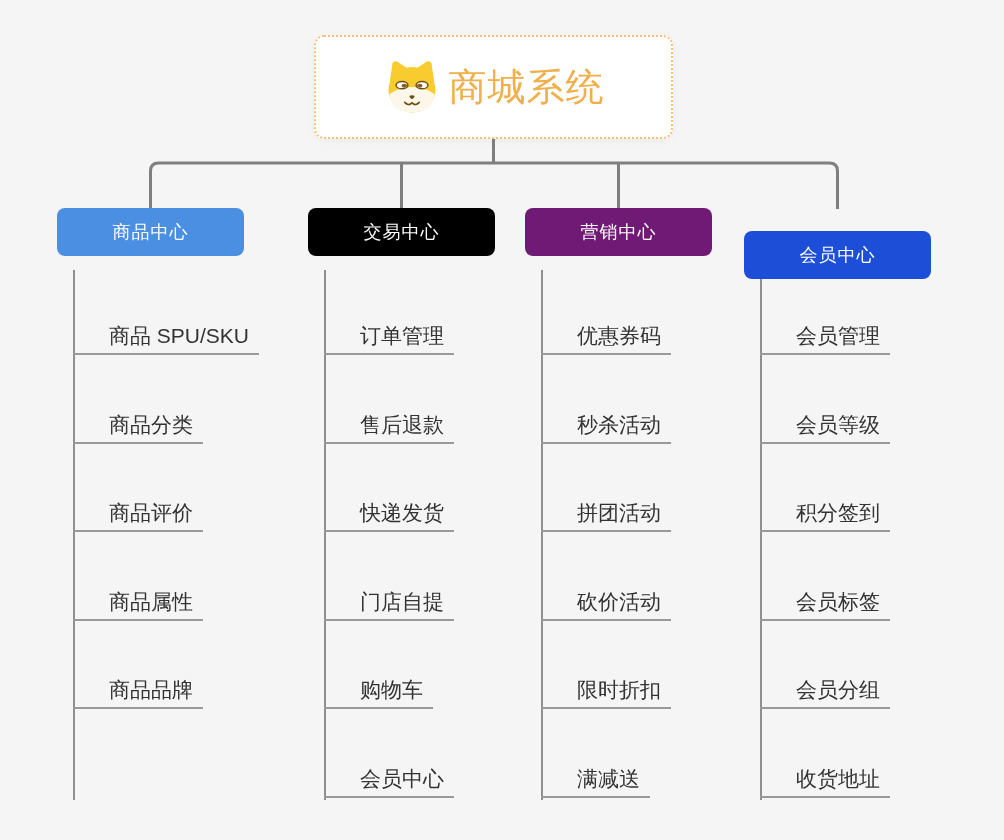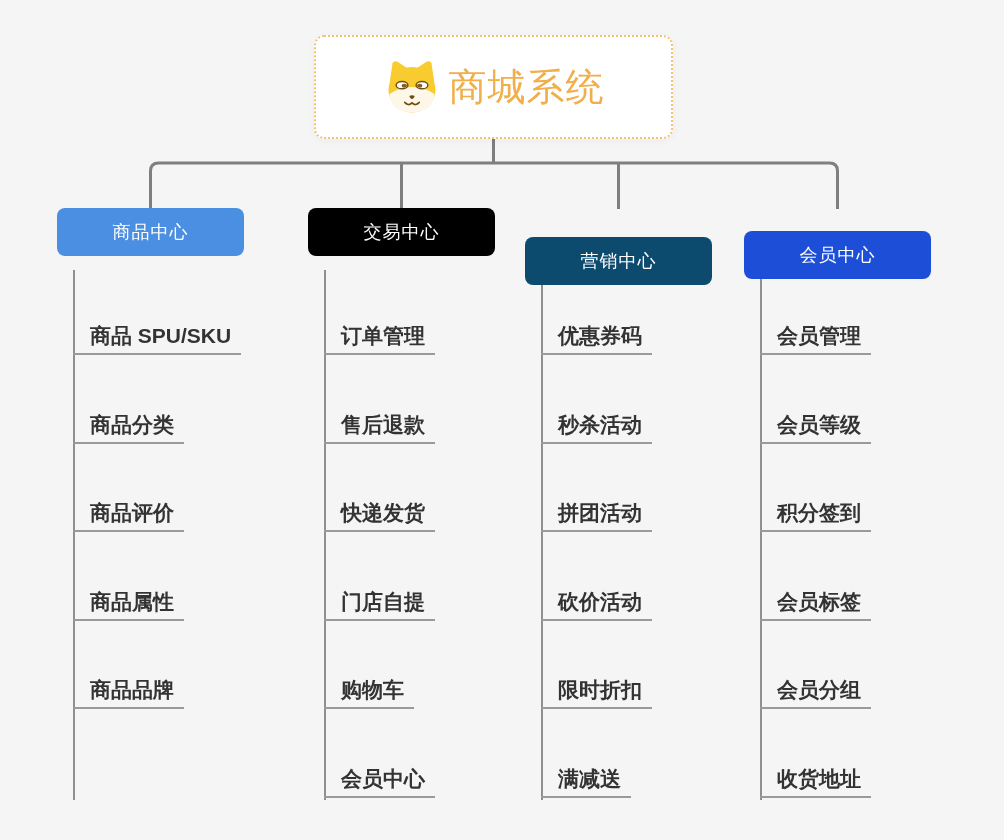--- a/index.html
+++ b/index.html
@@ -51,24 +51,23 @@
   }
 
   
   .col {
     position: absolute; top: 270px; z-index: 1;
   }
   .leaf-row {
     display: flex; align-items: flex-end;
     width: max-content;
     height: 88.6px;
-    padding: 0 10px 0 17px;
+    padding: 0 10px 0 36px;
     border-bottom: 2px solid #9a9a9a;
     box-sizing: border-box;
-    font-weight: bold;
   }
   .leaf-row:first-child { height: 85px; }
   .leaf-label {
     font-size: 21px; color: #333333;
     line-height: 1; margin-bottom: 7px; white-space: nowrap;
   }
 </style>
 </head>
 <body>
 
@@ -142,21 +141,21 @@
         <div class="leaf-row">
           <span class="leaf-label">门店自提</span>
         </div>
         <div class="leaf-row">
           <span class="leaf-label">购物车</span>
         </div>
         <div class="leaf-row">
           <span class="leaf-label">会员中心</span>
         </div>
       </div>
-      <div class="branch-box" style="left: 525px; background: #0c4a6e; margin-top: 29px;">营销中心</div>
+      <div class="branch-box" style="left: 525px; background: #701a75;">营销中心</div>
       <div class="trunk" style="left: 541px;"></div>
       <div class="col" style="left: 541px;">
         <div class="leaf-row">
           <span class="leaf-label">优惠券码</span>
         </div>
         <div class="leaf-row">
           <span class="leaf-label">秒杀活动</span>
         </div>
         <div class="leaf-row">
           <span class="leaf-label">拼团活动</span>

